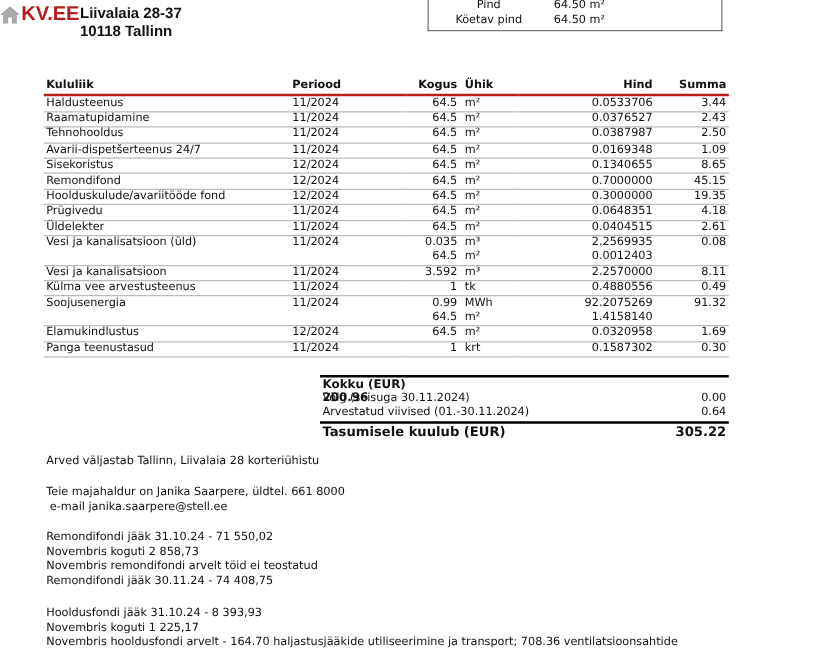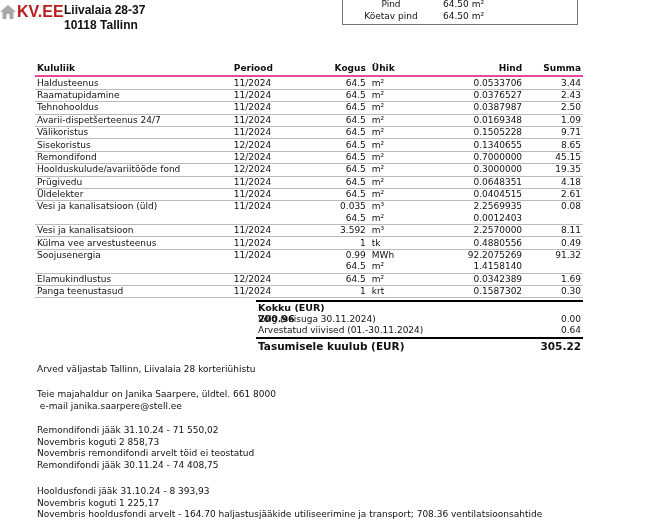--- a/index.html
+++ b/index.html
@@ -24,21 +24,21 @@
   .infobox .row {
     position: absolute; font-size: 9px; line-height: 11px; white-space: nowrap;
   }
   .infobox .lbl { position: absolute; right: 138px; text-align: center; }
   .infobox .val { position: absolute; left: 100px; }
   table.costs {
     position: absolute; left: 35px; top: 63px; width: 548px;
     border-collapse: collapse; font-size: 9px;
   }
   table.costs td, table.costs th { padding: 0 2px; height: 11.4px; line-height: 11px; white-space: nowrap; }
-  table.costs th { font-weight: bold; font-size: 9px; border-bottom: 2px solid #ec4899; padding-bottom: 1px; }
+  table.costs th { font-weight: bold; font-size: 9px; border-bottom: 2px solid #b91c1c; padding-bottom: 1px; }
   table.costs tr.item td { border-bottom: 1px solid #bbb; }
   table.costs tr.sub td { border-bottom: none; }
   .c-name { width: 190px; text-align: left; }
   .c-per { width: 88px; text-align: left; }
   .c-qty { width: 38px; text-align: right; }
   .c-unit { width: 40px; text-align: left; padding-left: 4px !important; }
   .c-price { width: 104px; text-align: right; }
   .c-sum { width: 54px; text-align: right; }
   .totals {
     position: absolute; left: 256px; top: 300px; width: 327px; font-size: 9px;
@@ -115,28 +115,20 @@
       </tr>
       <tr class="item">
         <td class="c-name">Avarii-dispetšerteenus 24/7</td>
         <td class="c-per">11/2024</td>
         <td class="c-qty">64.5</td>
         <td class="c-unit">m²</td>
         <td class="c-price">0.0169348</td>
         <td class="c-sum">1.09</td>
       </tr>
       <tr class="item">
-        <td class="c-name">Välikoristus</td>
-        <td class="c-per">11/2024</td>
-        <td class="c-qty">64.5</td>
-        <td class="c-unit">m²</td>
-        <td class="c-price">0.1505228</td>
-        <td class="c-sum">9.71</td>
-      </tr>
-      <tr class="item">
         <td class="c-name">Sisekoristus</td>
         <td class="c-per">12/2024</td>
         <td class="c-qty">64.5</td>
         <td class="c-unit">m²</td>
         <td class="c-price">0.1340655</td>
         <td class="c-sum">8.65</td>
       </tr>
       <tr class="item">
         <td class="c-name">Remondifond</td>
         <td class="c-per">12/2024</td>
@@ -215,21 +207,21 @@
         <td class="c-qty">64.5</td>
         <td class="c-unit">m²</td>
         <td class="c-price">1.4158140</td>
         <td class="c-sum"></td>
       </tr>
       <tr class="item">
         <td class="c-name">Elamukindlustus</td>
         <td class="c-per">12/2024</td>
         <td class="c-qty">64.5</td>
         <td class="c-unit">m²</td>
-        <td class="c-price">0.0342389</td>
+        <td class="c-price">0.0320958</td>
         <td class="c-sum">1.69</td>
       </tr>
       <tr class="item">
         <td class="c-name">Panga teenustasud</td>
         <td class="c-per">11/2024</td>
         <td class="c-qty">1</td>
         <td class="c-unit">krt</td>
         <td class="c-price">0.1587302</td>
         <td class="c-sum">0.30</td>
       </tr>

